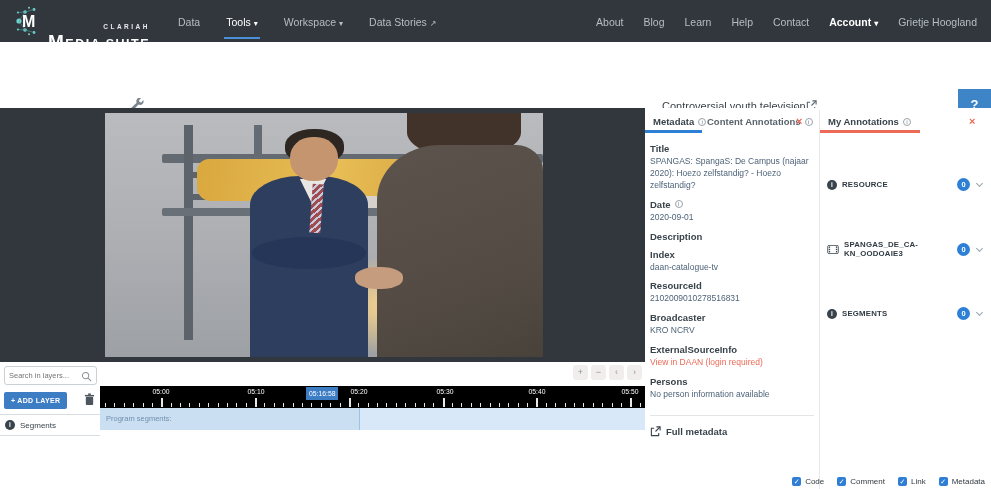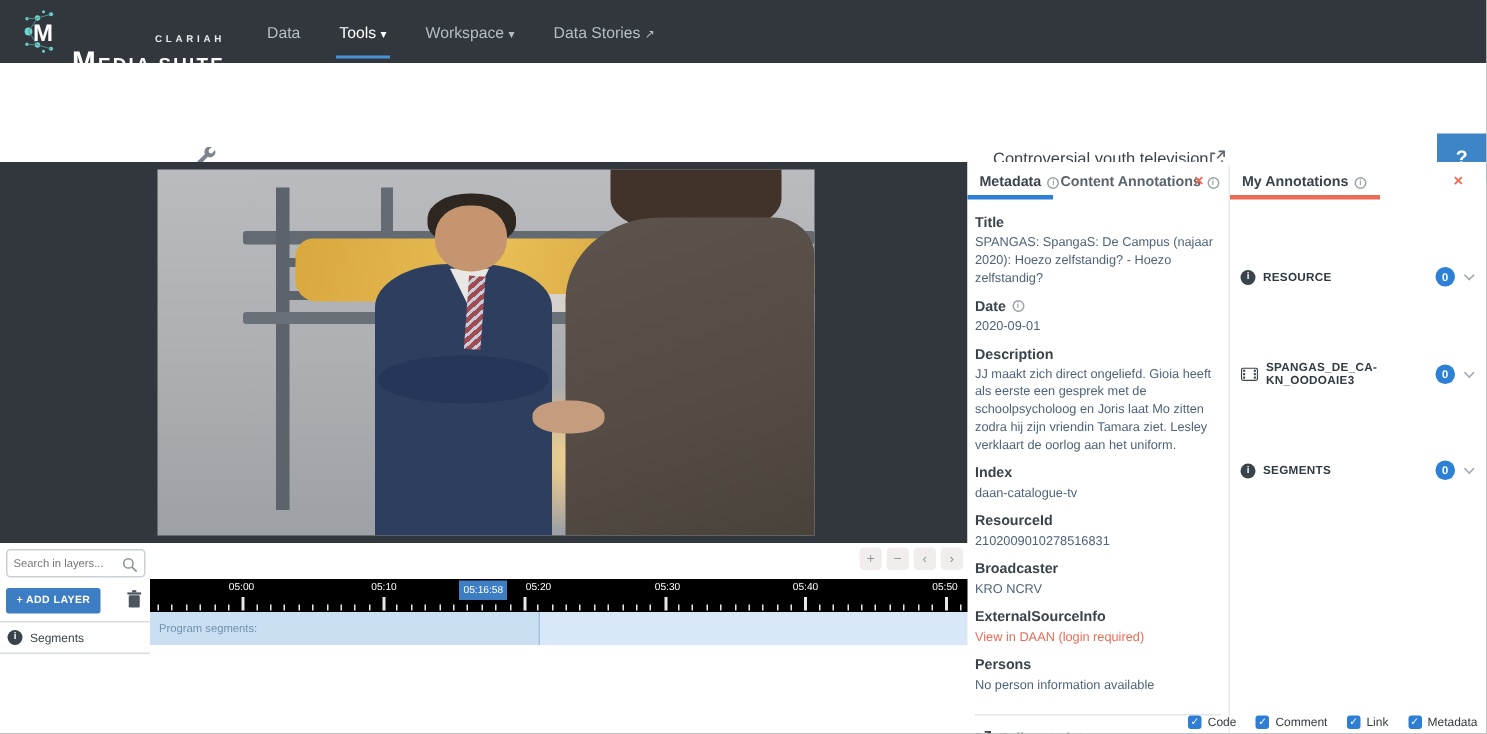--- a/index.html
+++ b/index.html
@@ -147,20 +147,29 @@
         <span class="logo-clariah">CLARIAH</span>
         <span class="logo-media">MEDIA SUITE</span>
       </div>
     </div>
     <nav class="nav-left">
       <a class="nav-link"><span>Data</span></a>
       <a class="nav-link active"><span>Tools</span><span class="caret">▾</span></a>
       <a class="nav-link"><span>Workspace</span><span class="caret">▾</span></a>
       <a class="nav-link"><span>Data Stories</span><span class="caret">↗</span></a>
     </nav>
+    <nav class="nav-right">
+      <a class="nav-link">About</a>
+      <a class="nav-link">Blog</a>
+      <a class="nav-link">Learn</a>
+      <a class="nav-link">Help</a>
+      <a class="nav-link">Contact</a>
+      <a class="nav-link nav-account"><span>Account</span><span class="caret">▾</span></a>
+      <span class="nav-link" style="cursor:default">Grietje Hoogland</span>
+    </nav>
   </header>
 
   <div class="hdr">
     <svg class="rv-wrench" width="15" height="15" viewBox="0 0 16 16">
       <path d="M14.2 2.1a3.8 3.8 0 0 1-5.1 4.9L4.2 12.1a1.55 1.55 0 0 1-2.2-2.2L7.1 5a3.8 3.8 0 0 1 4.9-5.1L9.6 2.3l.5 1.9 1.9.5z" fill="#7b858d"></path>
     </svg>
     <h1 class="rv-title">Resource Viewer</h1>
     <svg class="rv-film" width="14" height="11" viewBox="0 0 14 11">
       <rect x=".5" y=".5" width="13" height="10" rx="1.5" fill="none" stroke="#6b747c"></rect>
       <g fill="#6b747c">
@@ -248,21 +257,20 @@
 
       <div class="lbl">
           <span>Date</span>
           <span class="info-o">i</span>
         </div>
       <div class="val">2020-09-01</div>
 
       <div class="lbl">
           <span>Description</span>
         </div>
-      <div class="val">JJ maakt zich direct ongeliefd. Gioia heeft als eerste een gesprek met de schoolpsycholoog en Joris laat Mo zitten zodra hij zijn vriendin Tamara ziet. Lesley verklaart de oorlog aan het uniform.</div>
 
       <div class="lbl">
           <span>Index</span>
         </div>
       <div class="val">daan-catalogue-tv</div>
 
       <div class="lbl">
           <span>ResourceId</span>
         </div>
       <div class="val">2102009010278516831</div>

